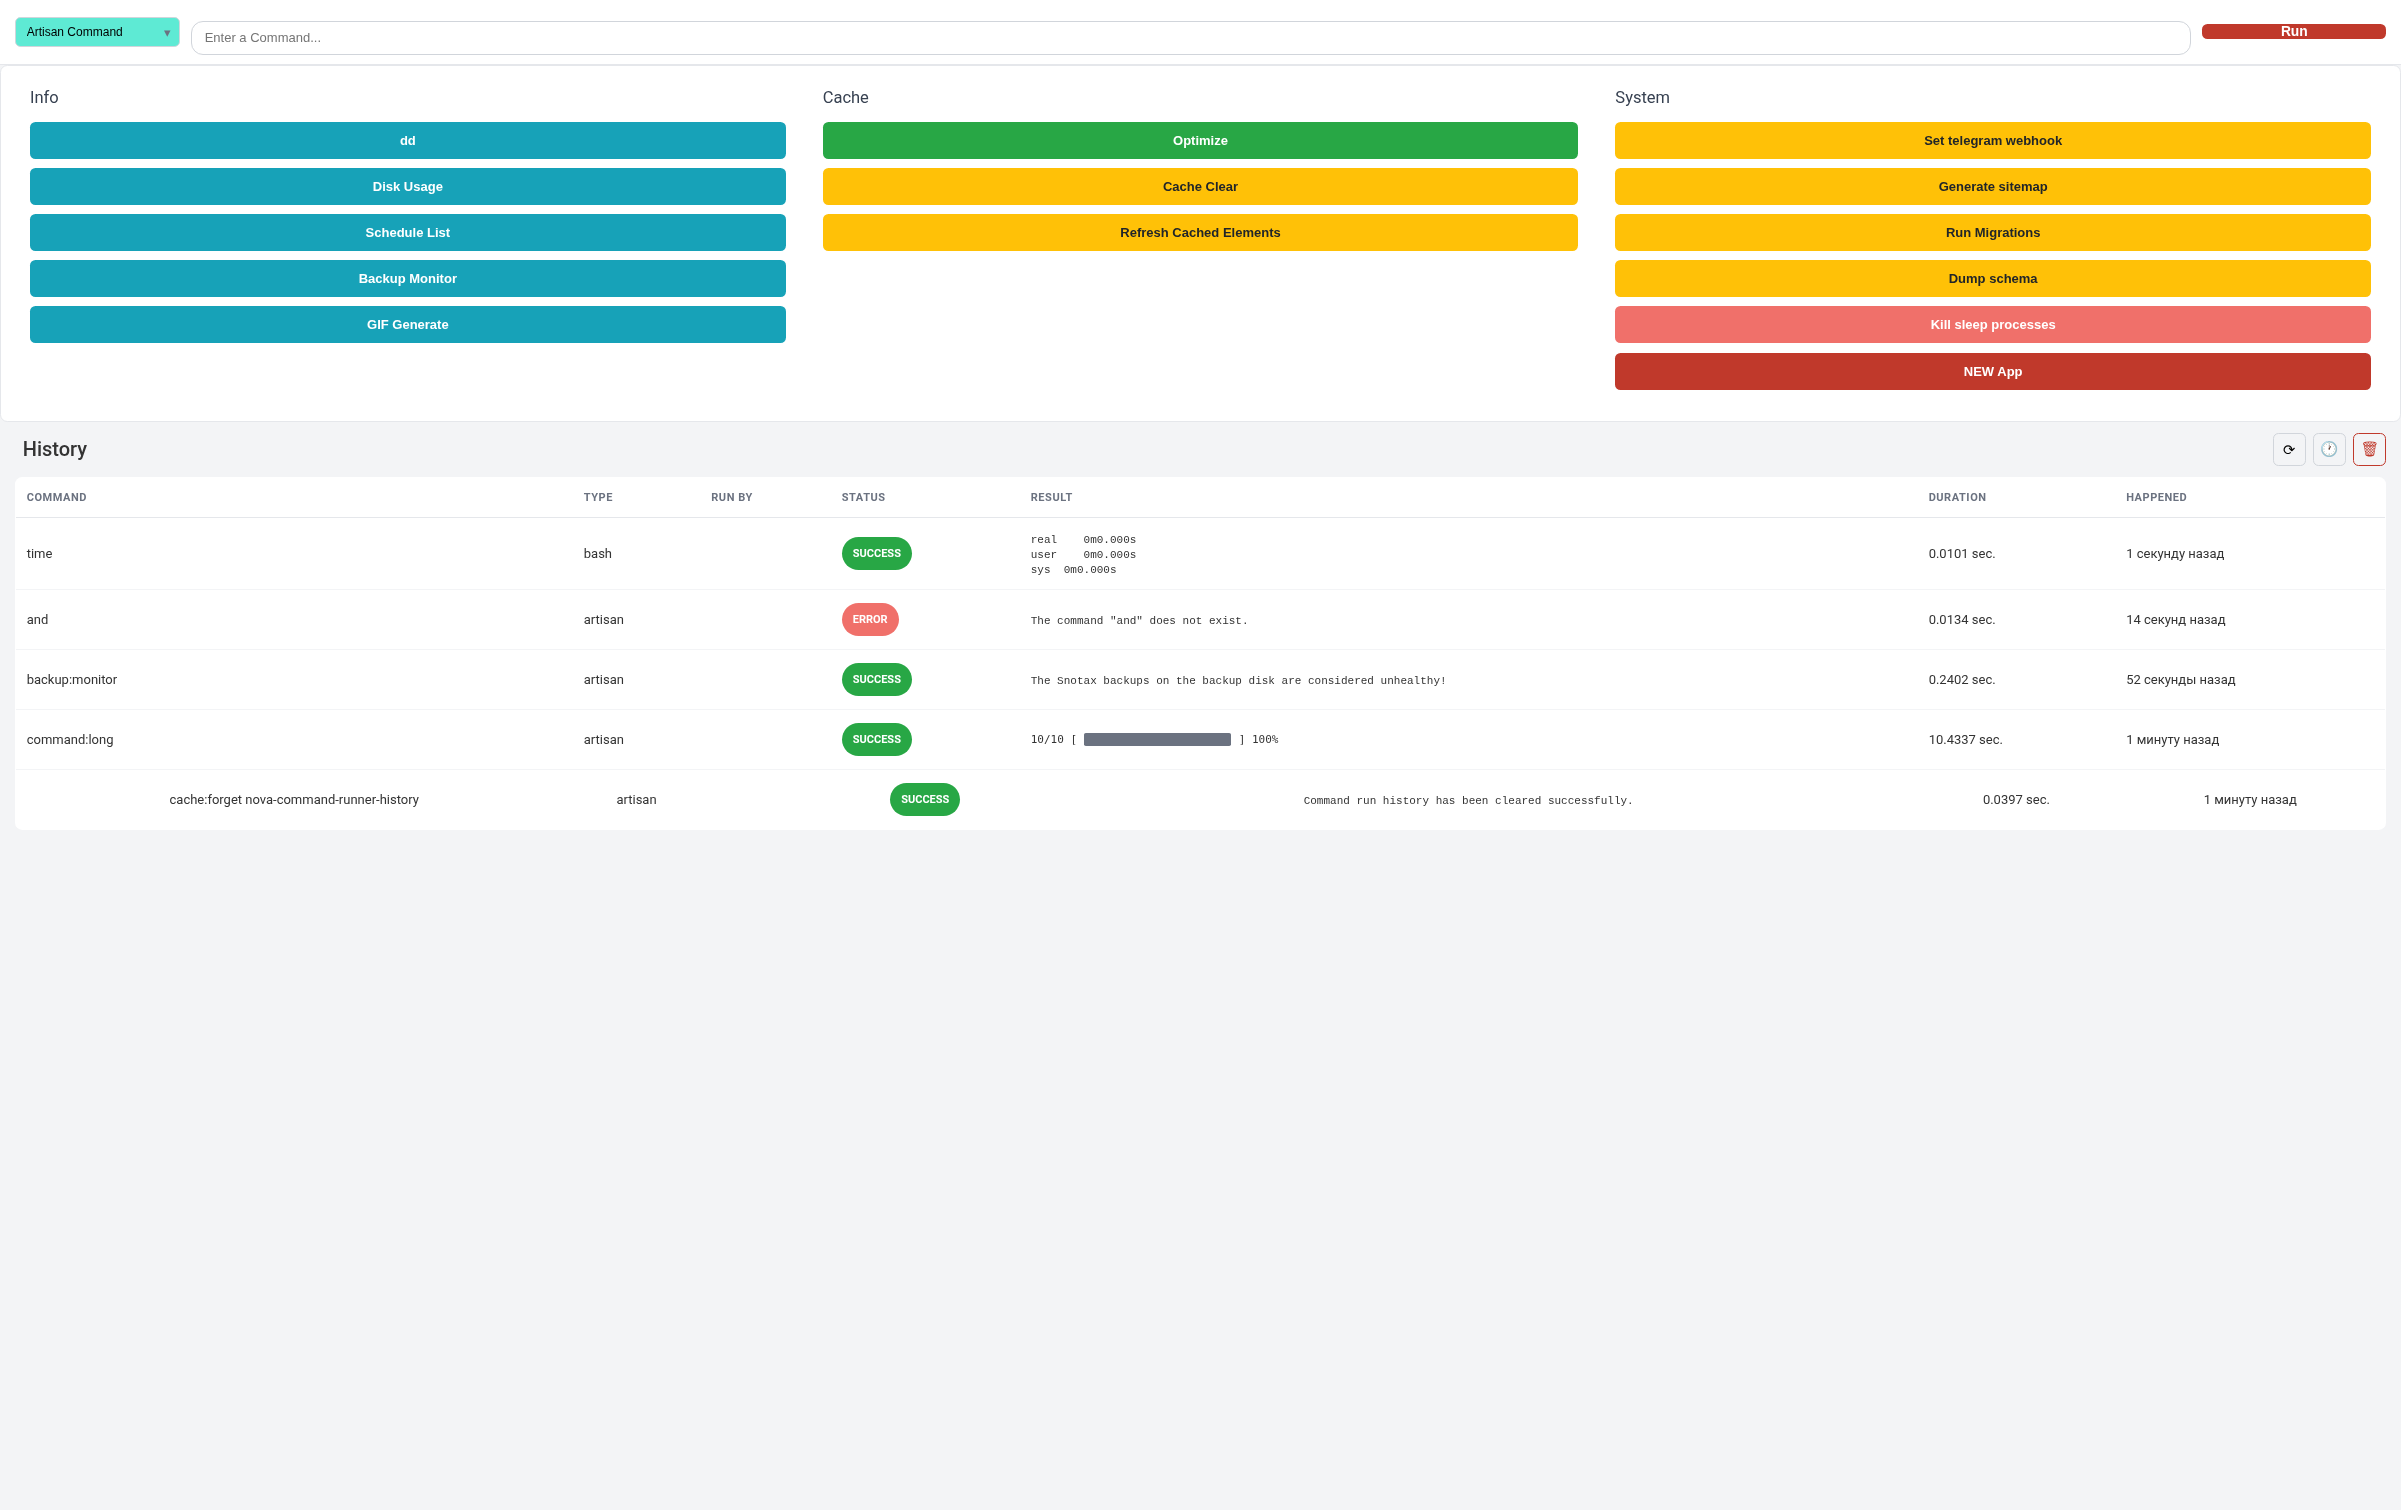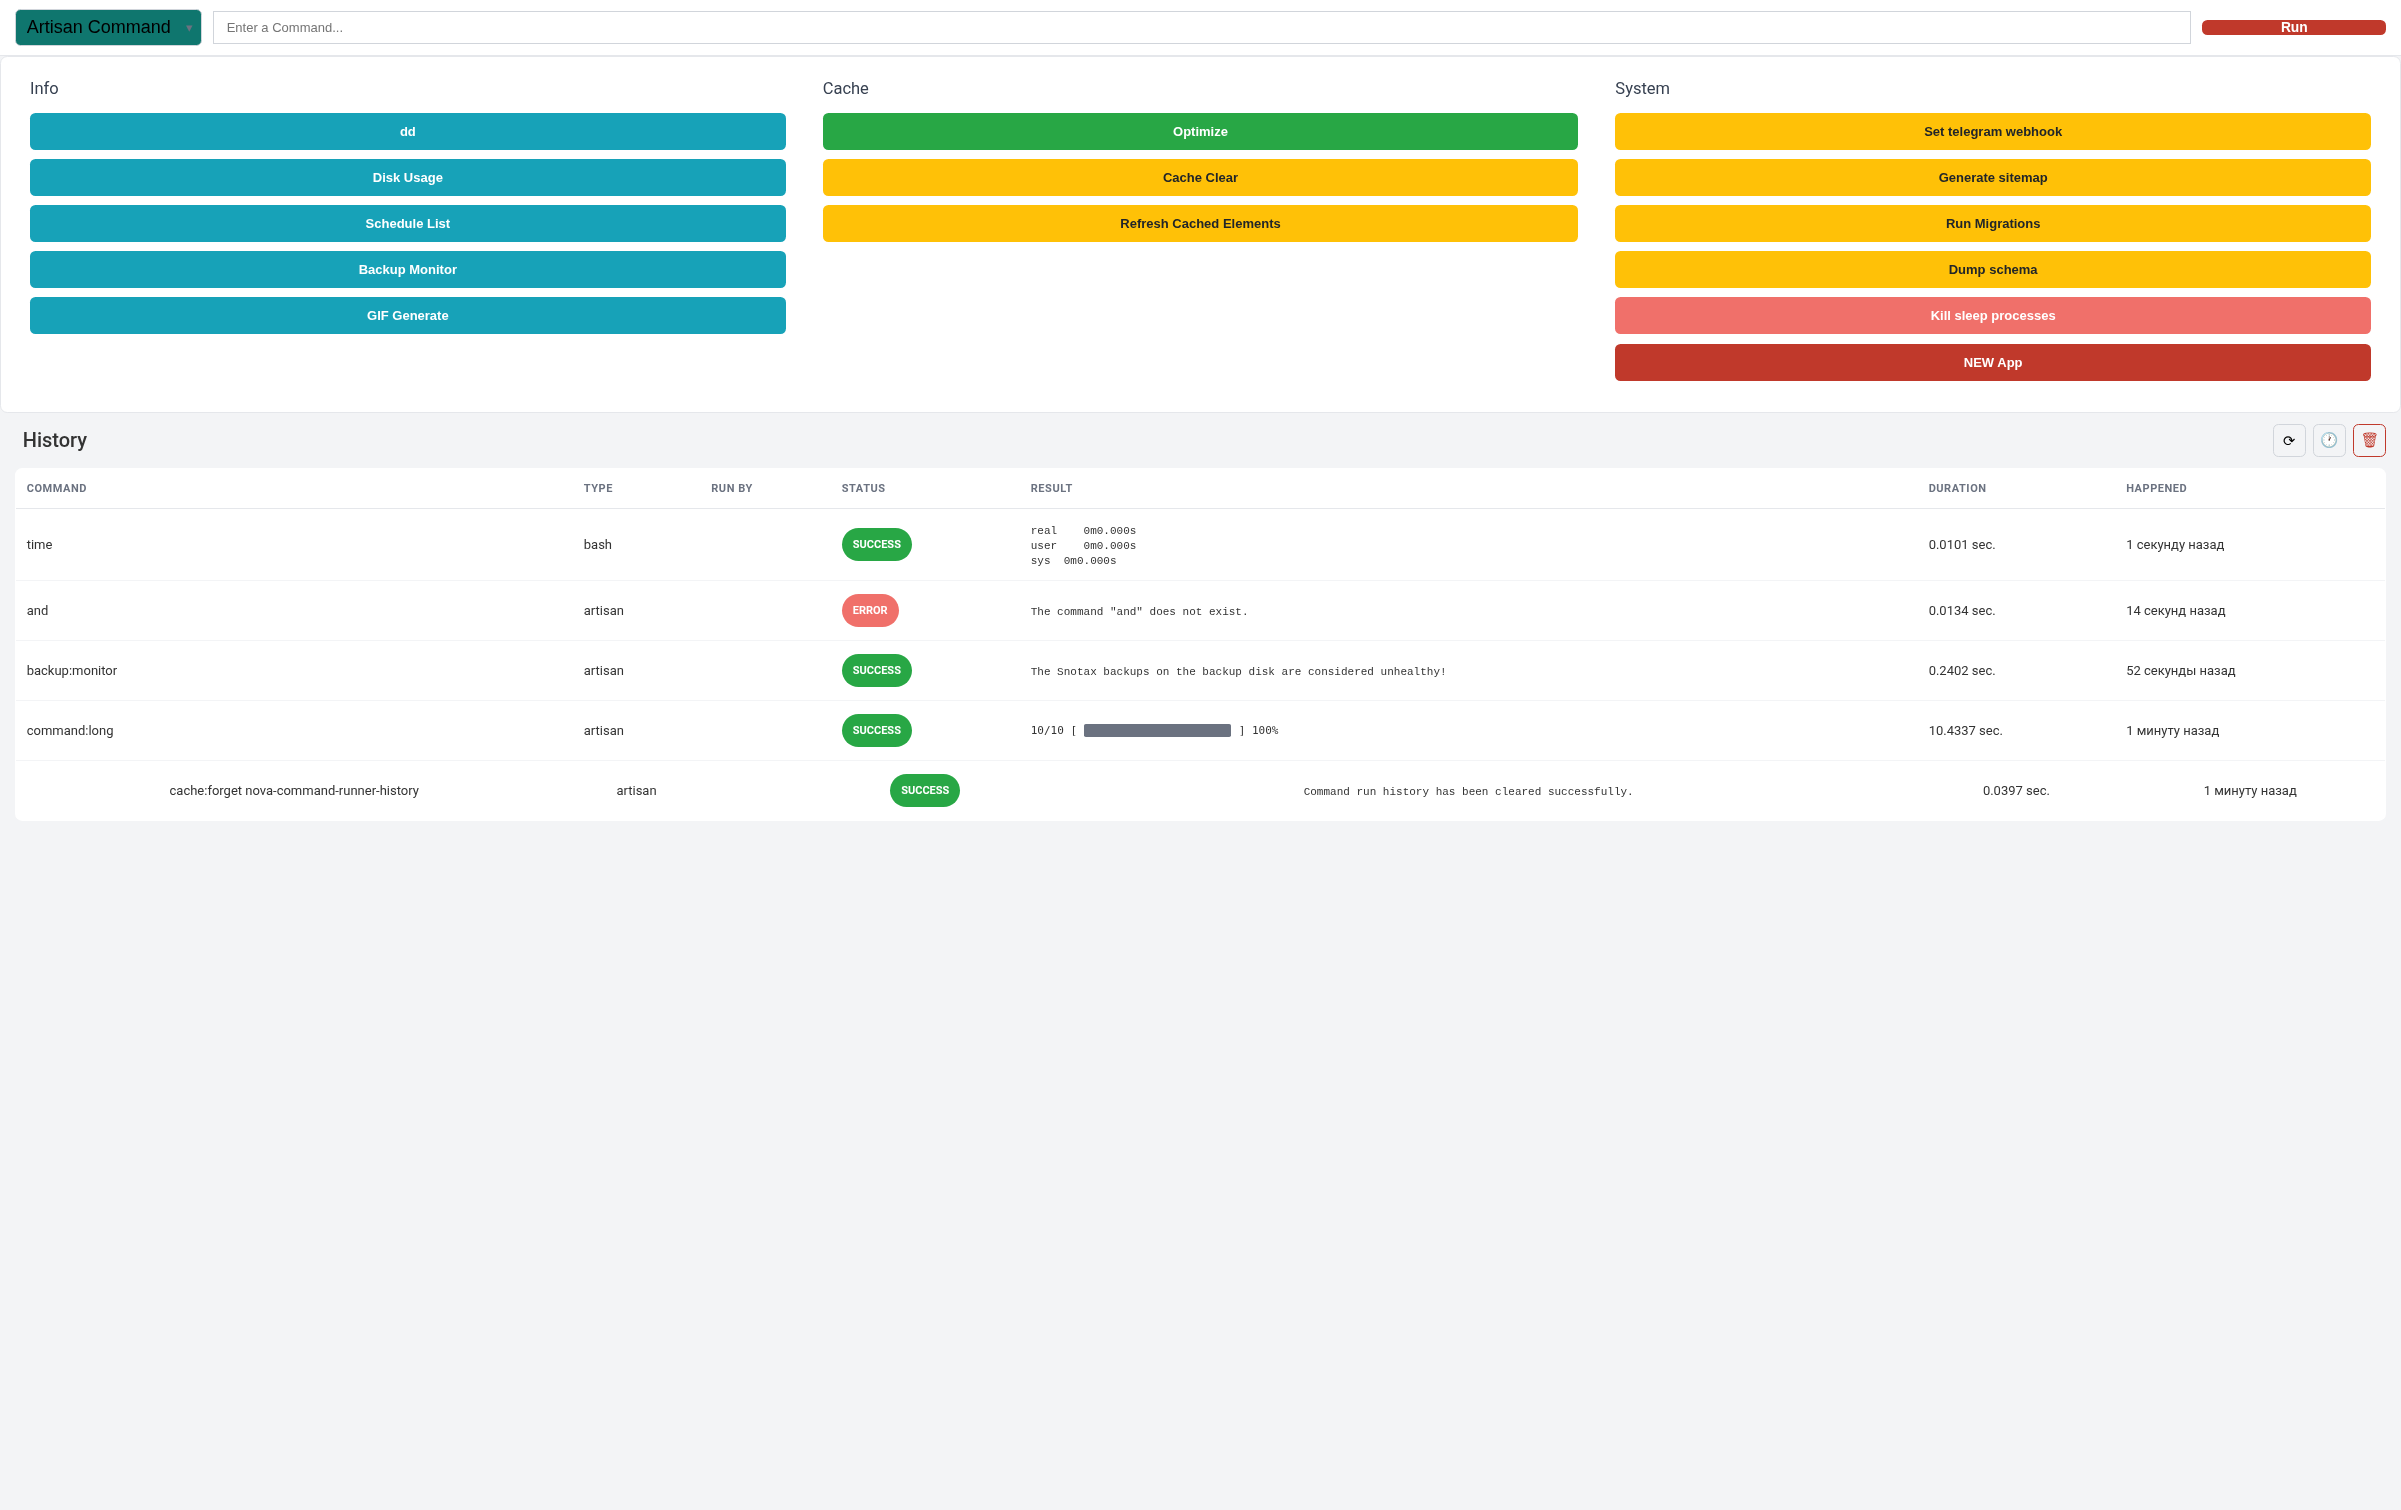--- a/index.html
+++ b/index.html
@@ -9,31 +9,31 @@
     .top-bar {
       display: flex; align-items: center; gap: 11px;
       padding: 9.2px 14.7px;
       background: #fff;
       border-bottom: 0.9px solid #e5e7eb;
     }
     .select-wrapper {
       position: relative; min-width: 165px;
     }
     .select-wrapper select {
-      appearance: none; background: #0f766e; border: 0.9px solid #d1d5db;
+      appearance: none; background: #5eead4; border: 0.9px solid #d1d5db;
       border-radius: 5.5px; padding: 7.3px 29px 7.3px 11px;
-      font-size: 18px; width: 100%; cursor: pointer;
+      font-size: 12px; width: 100%; cursor: pointer;
     }
     .select-wrapper::after {
       content: '▾'; position: absolute; right: 9.2px; top: 50%;
       transform: translateY(-50%); pointer-events: none; color: #6b7280;
     }
     .command-input {
       flex: 1; padding: 8.3px 13px; border: 0.9px solid #d1d5db;
-      border-radius: 0; font-size: 13px; outline: none;
+      border-radius: 12px; font-size: 13px; outline: none; margin-top: 12px;
     }
     .run-btn {
       background: #c0392b; color: #fff; border: none; border-radius: 5.5px;
       padding: 0 55px; font-size: 13.8px; font-weight: 700;
       cursor: pointer; min-width: 184px;
     }
 
     
     .main-panel {
       background: #fff; margin: 0; border-radius: 7.3px;

